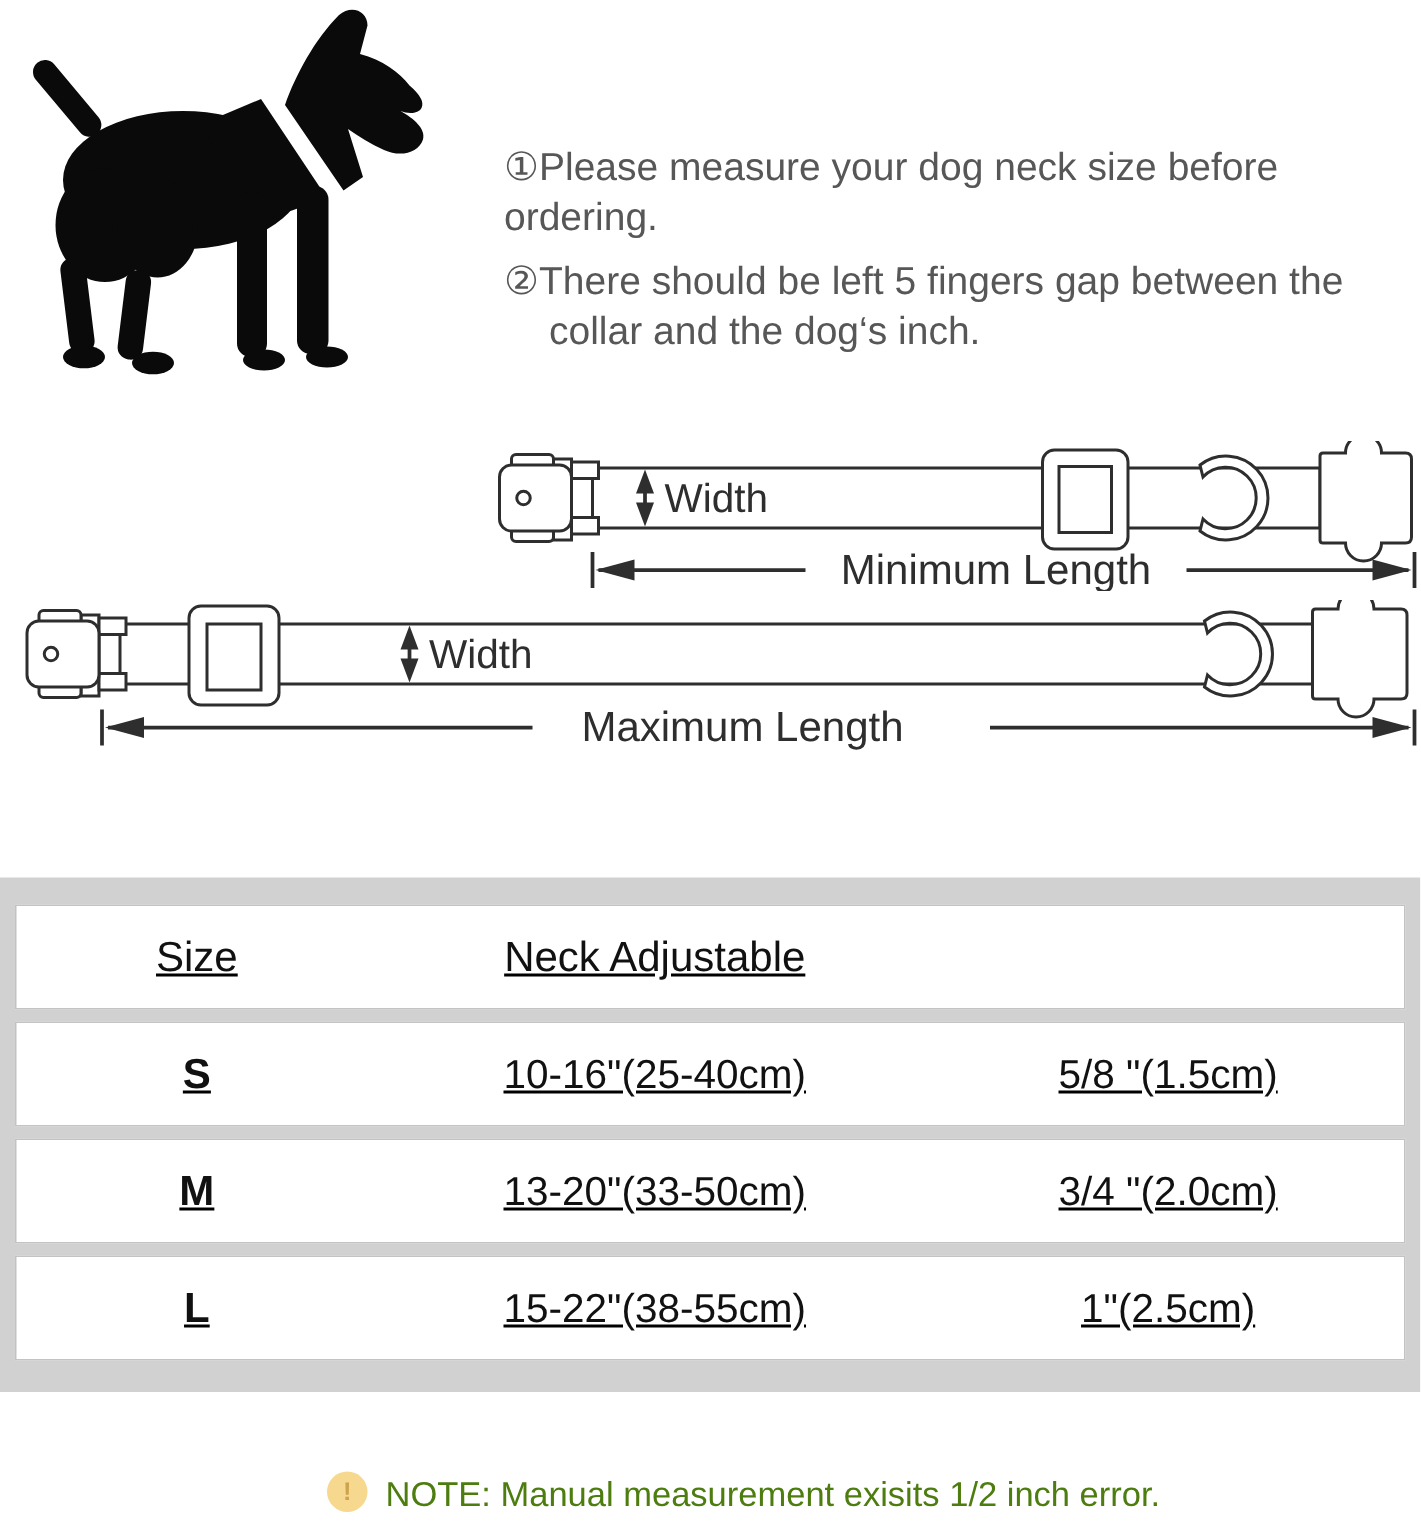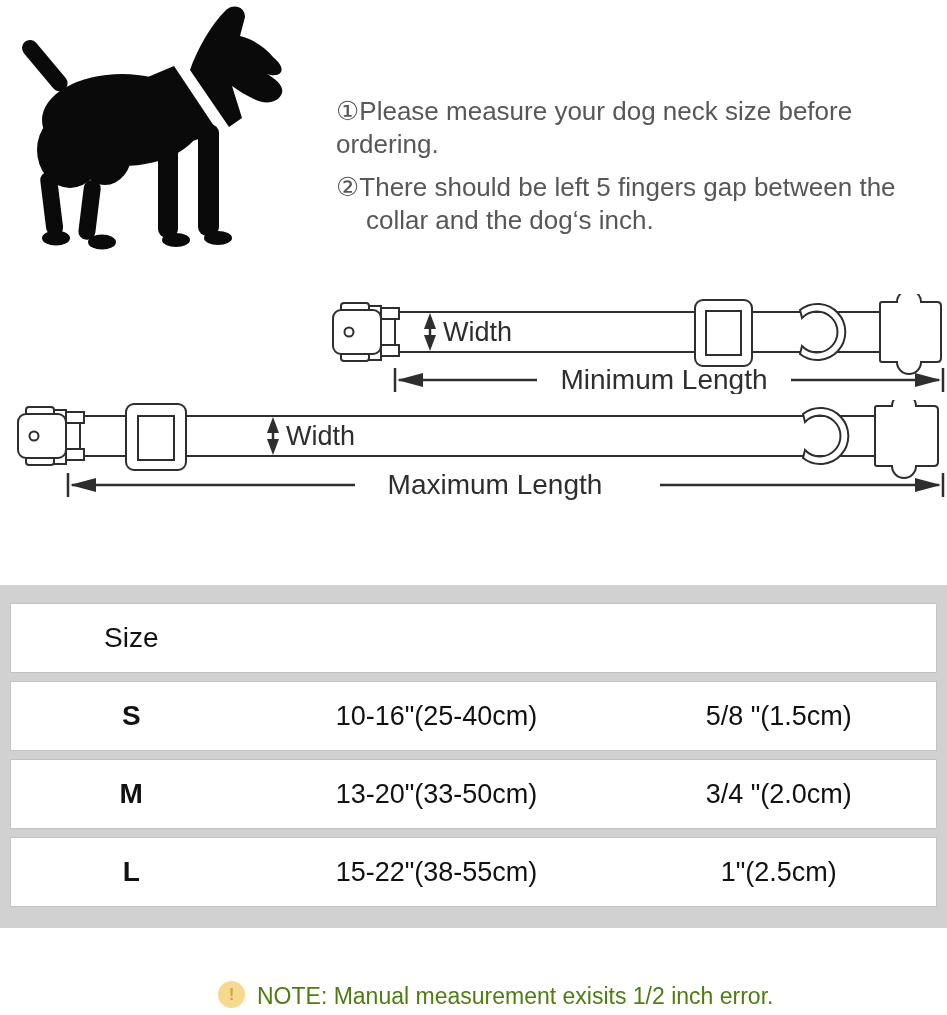--- a/index.html
+++ b/index.html
@@ -8,21 +8,21 @@
     font-family:"Liberation Sans","DejaVu Sans",sans-serif;
   }
   .abs{position:absolute;}
   
   #instructions{left:320px;top:95px;width:625px;color:#575757;font-size:26px;line-height:33px;margin-left:16px;}
   #instructions .l1{margin-bottom:10px;}
   #instructions .l3{padding-left:30px;}
   
   svg text{font-family:"Liberation Sans","DejaVu Sans",sans-serif;fill:#2e2e2e;}
   
-  #size-table{left:0;top:585px;width:947px;height:343px;background:#d1d1d1;box-sizing:border-box;padding:18px 10px 0 10px;}
+  #size-table{left:0;top:585px;width:947px;height:343px;background:#d1d1d1;box-sizing:border-box;padding:18px 10px 0 10px;text-decoration:underline;}
   .trow{height:70px;margin-bottom:8px;background:#ffffff;border:1px solid #c3c3c3;box-sizing:border-box;
         display:flex;align-items:center;color:#111111;}
   .trow .c1{width:26%;text-align:center;}
   .trow .c2{width:40%;text-align:center;}
   .trow .c3{width:34%;text-align:center;}
   .trow.head{font-size:28px;}
   .trow.body{font-size:27px;}
   .trow.body .c1{font-weight:bold;font-size:28px;}
   
   #note-icon{left:218px;top:981px;width:27px;height:27px;border-radius:50%;background:#f6d98f;
@@ -136,20 +136,21 @@
       <polygon points="60,85 86,78 86,92" stroke="none"></polygon>
       <line x1="650" y1="85" x2="929" y2="85"></line>
       <polygon points="931,85 905,78 905,92" stroke="none"></polygon>
     </g>
     <text x="485" y="94" font-size="28" text-anchor="middle">Maximum Length</text>
   </svg>
 
   <div class="abs" id="size-table">
     <div class="trow head">
       <div class="c1">Size</div>
+      <div class="c2">Neck Adjustable</div>
     </div>
     <div class="trow body">
       <div class="c1">S</div>
       <div class="c2">10-16"(25-40cm)</div>
       <div class="c3">5/8 "(1.5cm)</div>
     </div>
     <div class="trow body">
       <div class="c1">M</div>
       <div class="c2">13-20"(33-50cm)</div>
       <div class="c3">3/4 "(2.0cm)</div>

